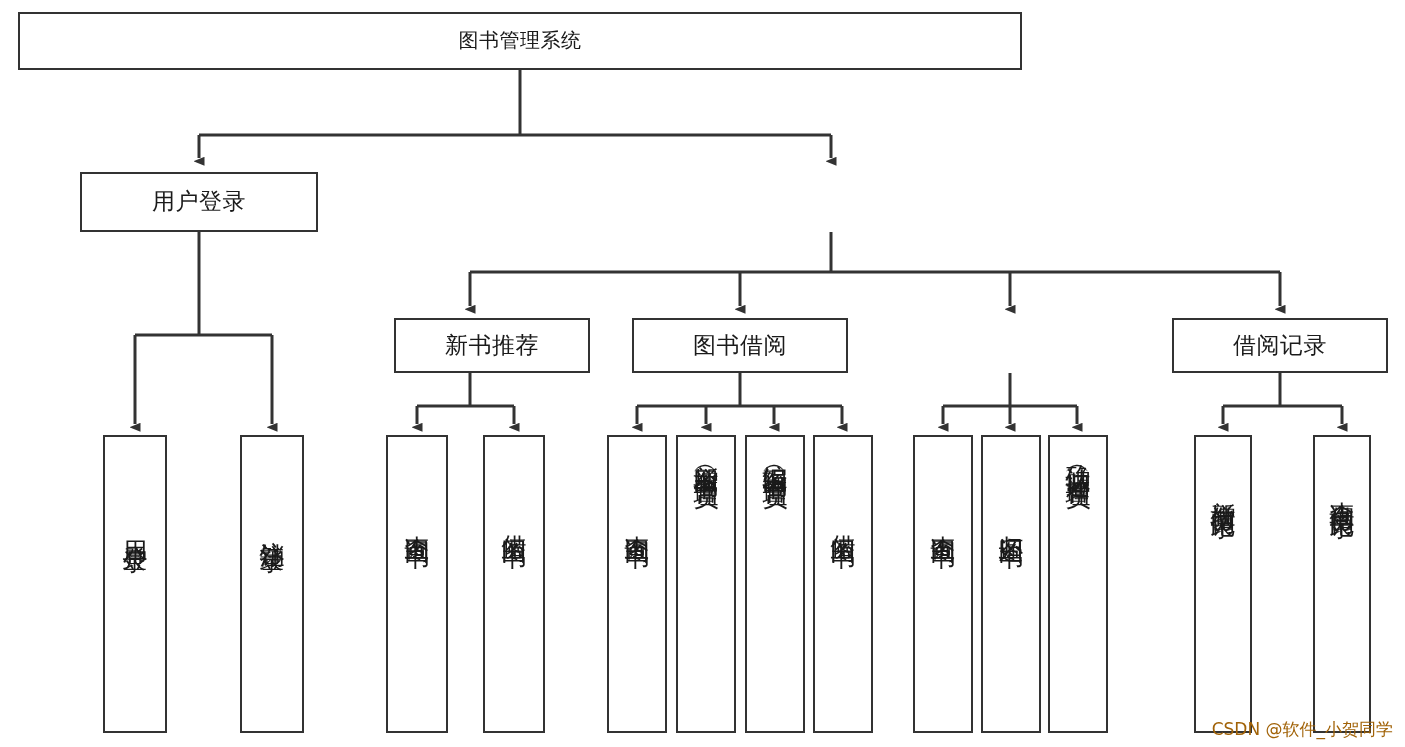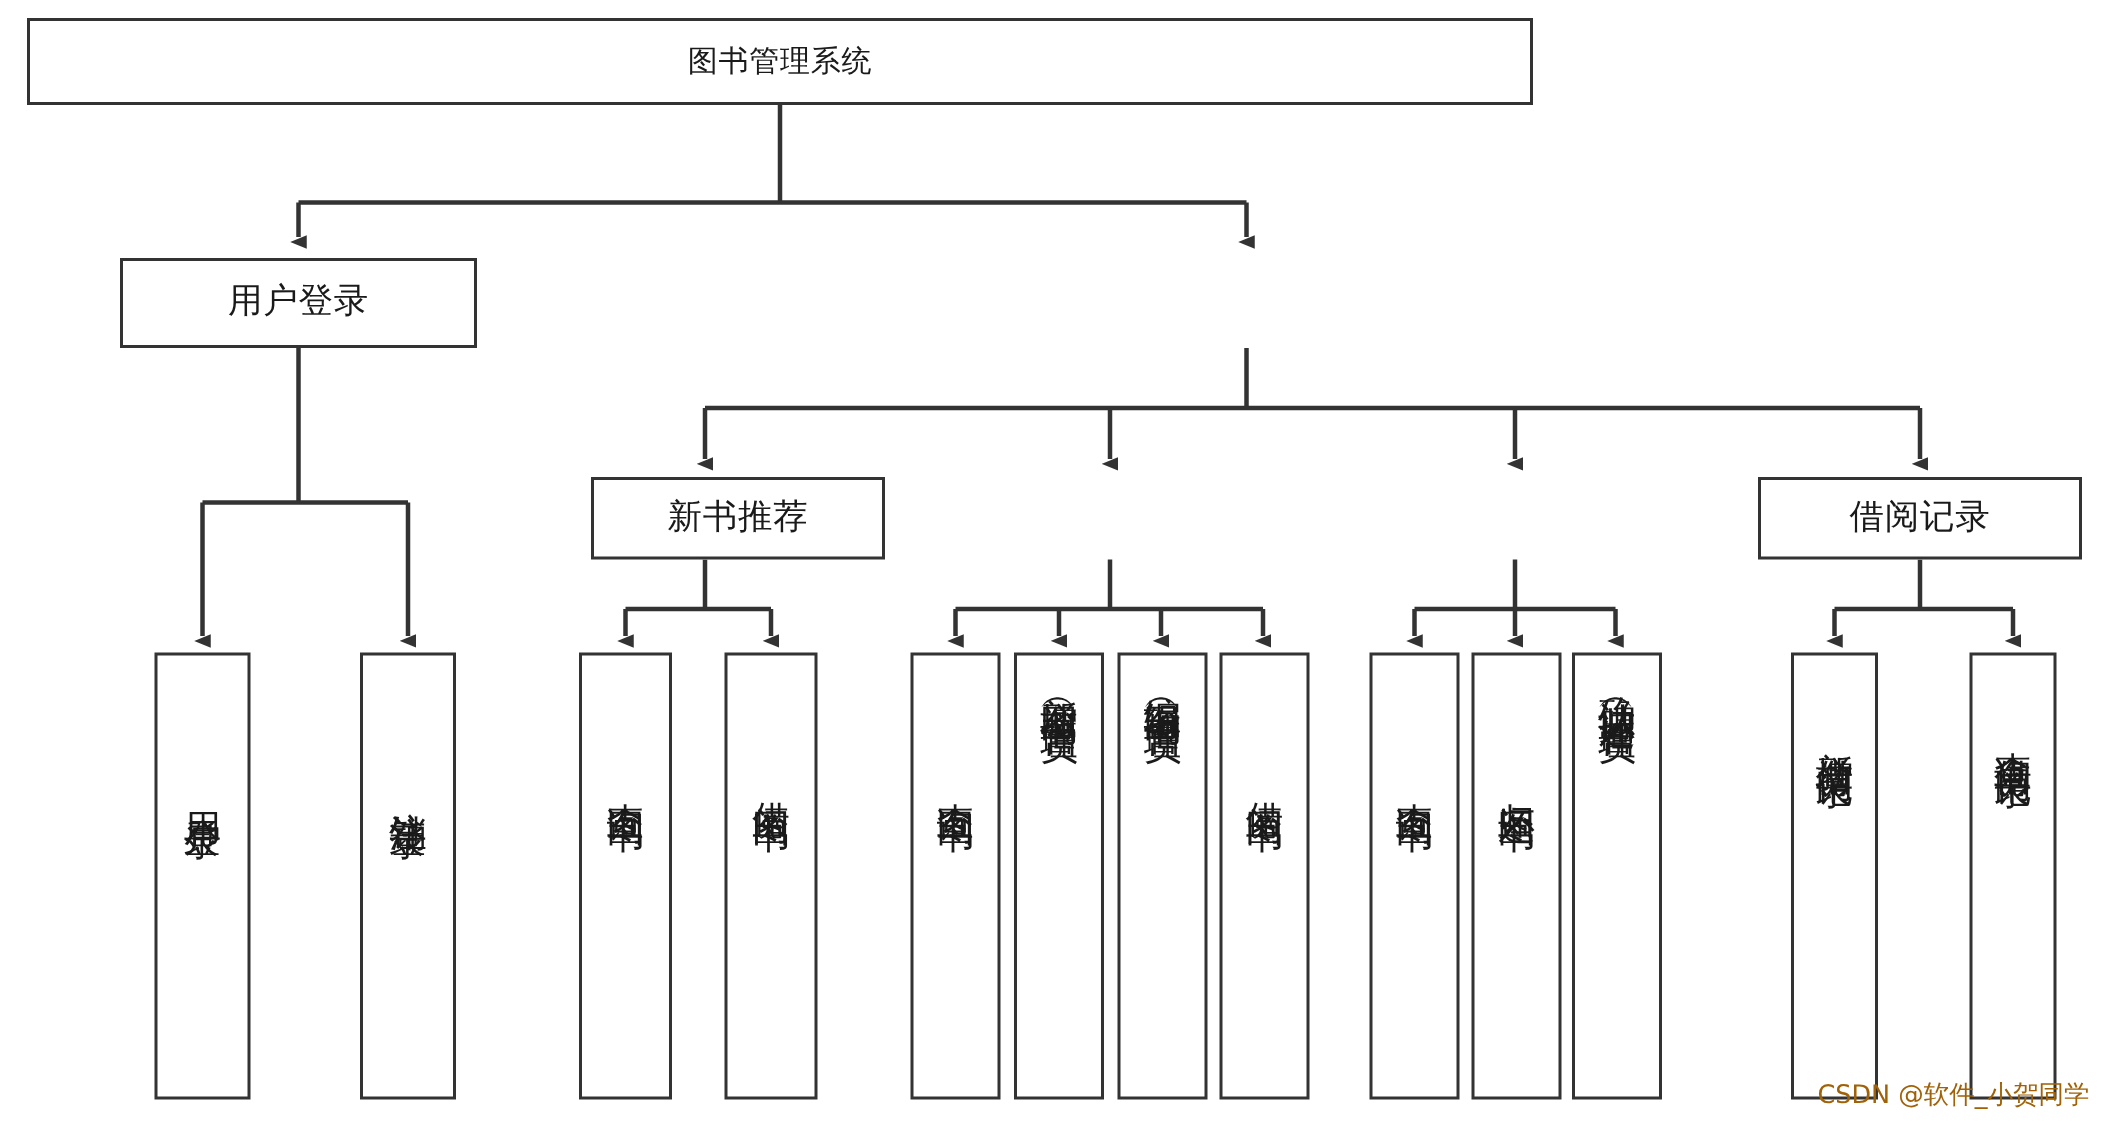--- a/index.html
+++ b/index.html
@@ -131,20 +131,23 @@
     <span class="node-label">图书管理系统</span>
   </div>
 
   <div class="node h" style="left:80px; top:172px; width:238px; height:60px;">
     <span class="node-label">用户登录</span>
   </div>
 
   <div class="node h" style="left:362px; top:318px; width:196px; height:55px;margin-left:32px;">
     <span class="node-label">新书推荐</span>
   </div>
+  <div class="node h" style="left:632px; top:318px; width:216px; height:55px;">
+    <span class="node-label">图书借阅</span>
+  </div>
   <div class="node h" style="left:1172px; top:318px; width:216px; height:55px;">
     <span class="node-label">借阅记录</span>
   </div>
 
   <div class="node v" style="left:103px; top:435px; width:64px; height:298px; padding-top:84px;">
     <span class="node-label">用户登录</span>
   </div>
   <div class="node v" style="left:240px; top:435px; width:64px; height:298px; padding-top:84px;">
     <span class="node-label">注销登录</span>
   </div>

